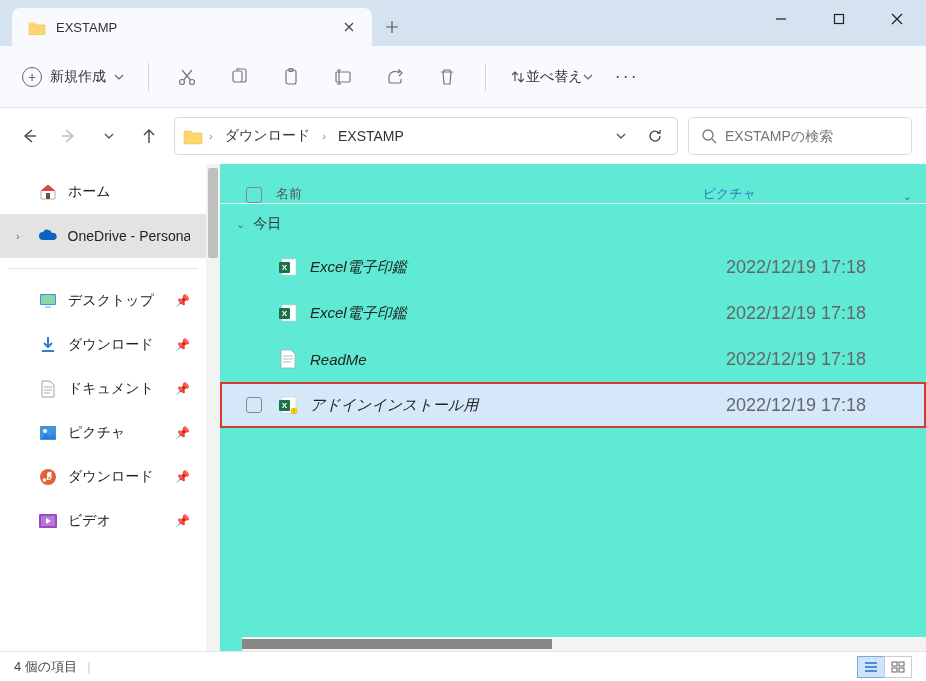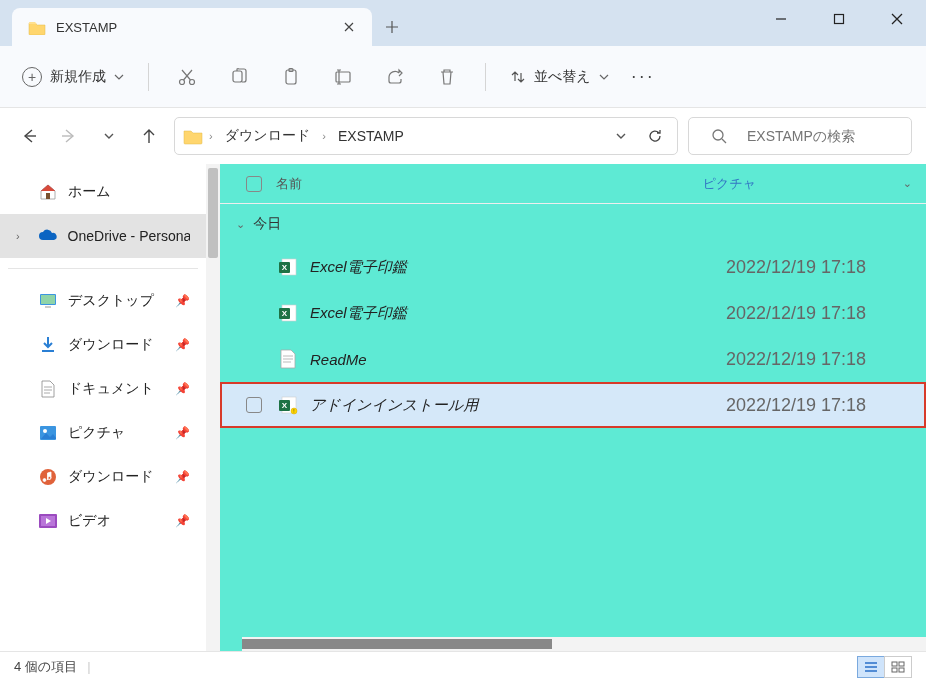--- a/index.html
+++ b/index.html
@@ -13,50 +13,50 @@
     .new-tab { width: 40px; height: 38px; margin-top: 8px; display: flex; align-items: center; justify-content: center; cursor: pointer; color: #555; font-size: 16px; }
     .titlebar-spacer { flex: 1; }
     .window-controls { display: flex; }
     .win-btn { width: 58px; height: 38px; display: flex; align-items: center; justify-content: center; cursor: pointer; color: #222; }
     
     .toolbar { height: 62px; background: #f8fafd; display: flex; align-items: center; padding: 0 12px; gap: 4px; border-bottom: 1px solid #e5e5e5; }
     .new-btn { display: flex; align-items: center; gap: 8px; padding: 6px 10px; border-radius: 4px; cursor: pointer; color: #333; font-size: 14px; }
     .new-plus { width: 20px; height: 20px; border: 1.5px solid #666; border-radius: 50%; display: flex; align-items: center; justify-content: center; font-size: 14px; color: #666; }
     .toolbar-sep { width: 1px; height: 28px; background: #d5d5d5; margin: 0 10px; }
     .toolbar-icon-btn { width: 48px; height: 40px; display: flex; align-items: center; justify-content: center; cursor: pointer; color: #777; border-radius: 4px; }
-    .sort-btn { display: flex; align-items: center; gap: 8px; padding: 6px 10px; cursor: pointer; font-size: 14px; color: #333; }
+    .sort-btn { display: flex; align-items: center; padding: 6px 10px; cursor: pointer; font-size: 14px; color: #333; }
     .more-btn { width: 40px; display: flex; align-items: center; justify-content: center; cursor: pointer; font-size: 18px; color: #444; letter-spacing: 2px; }
     
     .nav-row { height: 56px; background: #fff; display: flex; align-items: center; padding: 0 14px; gap: 10px; }
     .nav-btn { width: 30px; height: 30px; display: flex; align-items: center; justify-content: center; cursor: pointer; color: #555; border-radius: 4px; }
     .nav-btn.disabled { color: #bbb; }
     .address-bar { flex: 1; height: 38px; border: 1px solid #d8d8d8; border-radius: 5px; display: flex; align-items: center; padding: 0 8px; gap: 6px; background: #fff; }
     .addr-folder { width: 20px; height: 17px; }
     .crumb { display: flex; align-items: center; gap: 2px; font-size: 14px; color: #333; cursor: pointer; padding: 4px 6px; }
     .crumb-sep { color: #888; font-size: 11px; }
     .addr-spacer { flex: 1; }
     .addr-drop, .addr-refresh { width: 28px; height: 28px; display: flex; align-items: center; justify-content: center; cursor: pointer; color: #555; }
-    .search-box { width: 224px; height: 38px; border: 1px solid #d8d8d8; border-radius: 5px; display: flex; align-items: center; padding: 0 22px; gap: 20px; background: #fff; }
+    .search-box { width: 224px; height: 38px; border: 1px solid #d8d8d8; border-radius: 5px; display: flex; align-items: center; padding: 0 12px; gap: 8px; background: #fff; }
     .search-icon { color: #777; }
     .search-input { flex: 1; border: none; outline: none; font-size: 14px; color: #999; background: transparent; }
     
     .main { flex: 1; display: flex; background: #5eead4; overflow: hidden; }
     .sidebar { width: 206px; background: #fff; overflow-y: auto; padding-top: 6px; }
     .side-item { height: 44px; display: flex; align-items: center; padding: 0 16px; gap: 10px; cursor: pointer; font-size: 14px; color: #222; }
     .side-item.selected { background: #e3e3e3; }
     .side-item .expand { width: 12px; color: #666; font-size: 11px; }
     .side-icon { width: 20px; height: 20px; display: flex; align-items: center; justify-content: center; }
     .pin { margin-left: auto; color: #888; font-size: 12px; }
     .side-sep { height: 1px; background: #e5e5e5; margin: 10px 8px; }
     
     .content-wrap { flex: 1; display: flex; }
     .scrollbar-v { width: 14px; background: #f3f3f3; position: relative; }
     .scroll-thumb { position: absolute; top: 4px; left: 2px; width: 10px; height: 90px; background: #c0c0c0; border-radius: 2px; }
     .content { flex: 1; overflow: hidden; position: relative; padding-bottom: 24px; }
-    .header-row { height: 40px; display: flex; align-items: center; padding-left: 26px; border-bottom: 1px solid #eee; font-size: 13px; color: #555; }
+    .header-row { height: 40px; display: flex; align-items: flex-end; padding-left: 26px; border-bottom: 1px solid #eee; font-size: 13px; color: #555; }
     .col-check { width: 30px; display: flex; align-items: center;}
     .checkbox { width: 16px; height: 16px; border: 1.5px solid #888; border-radius: 3px; }
     .col-name { flex: 1; }
     .col-date { width: 200px; color: #3275c4; }
     .sort-indicator { margin-left: auto; margin-right: 14px; color: #666; font-size: 11px; }
     
     .group-hdr { height: 40px; display: flex; align-items: center; padding-left: 16px; gap: 8px; font-size: 14px; color: #333; }
     .group-chev { color: #666; font-size: 11px; }
     
     .file-row { height: 46px; display: flex; align-items: center; padding-left: 26px; cursor: pointer; font-size: 15px; color: #222; }

